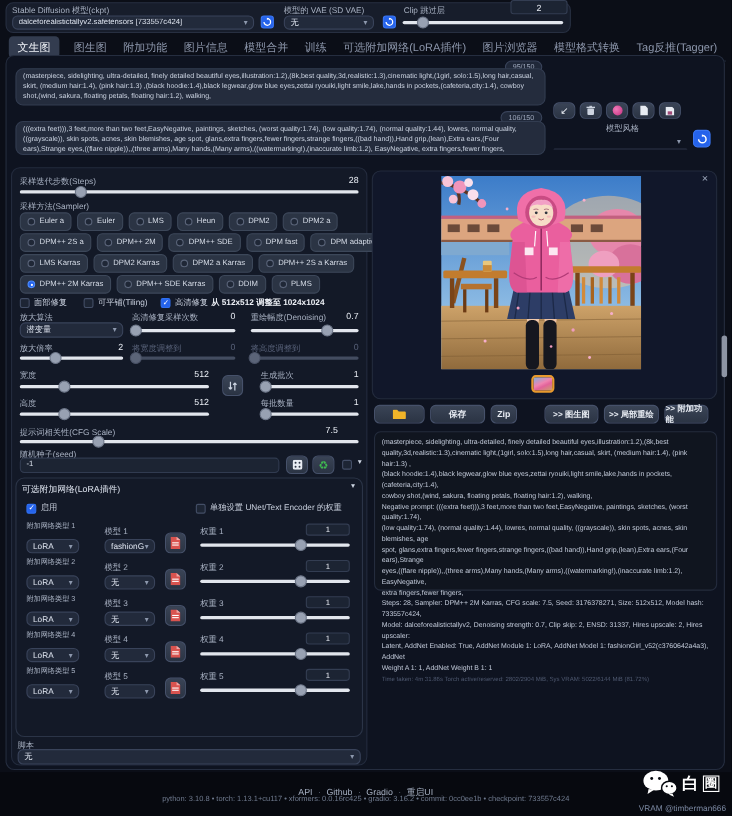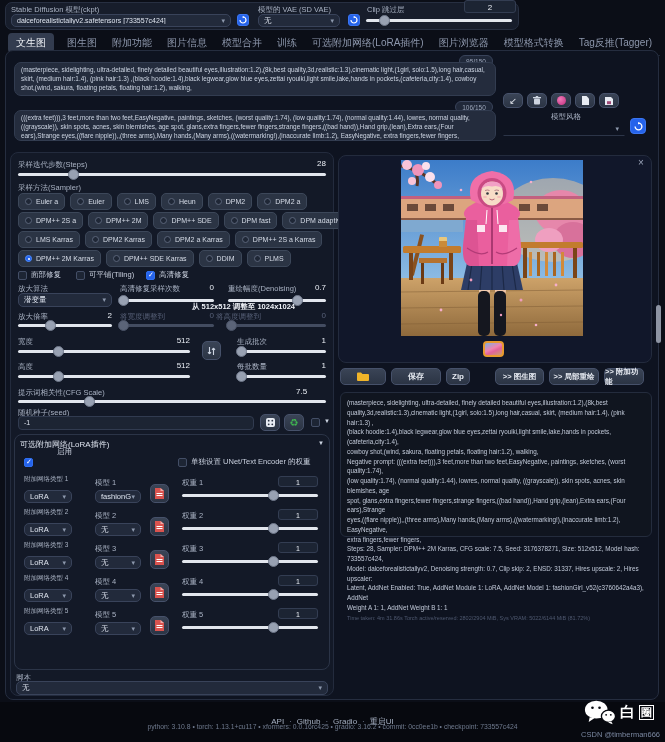--- a/index.html
+++ b/index.html
@@ -223,21 +223,21 @@
         <span>PLMS</span>
       </span>
   </div>
 
   <div class="cb" style="left:18px;top:271px;"></div>
   <div class="cblbl" style="left:31px;top:270px;">面部修复</div>
   <div class="cb" style="left:76px;top:271px;"></div>
   <div class="cblbl" style="left:89px;top:270px;">可平铺(Tiling)</div>
   <div class="cb on" style="left:146px;top:271px;"></div>
   <div class="cblbl" style="left:159px;top:270px;">高清修复</div>
-  <div class="cblbl" style="left:192px;top:270px;color:#eef1f7;font-weight:bold;margin-top:32px;">从 512x512 调整至 1024x1024</div>
+  <div class="cblbl" style="left:192px;top:270px;color:#eef1f7;font-weight:bold;">从 512x512 调整至 1024x1024</div>
 
   <div class="lbl" style="left:18px;top:284px;">放大算法</div>
   <div class="dd" style="left:18px;top:293px;width:94px;height:14px;">
     <span class="txt">潜变量</span>
     <span class="chev">▾</span>
   </div>
   <div class="lbl" style="left:120px;top:284px;">高清修复采样次数</div>
   <div class="val" style="left:196px;top:283px;width:18px;text-align:right;">0</div>
   <div class="slider" style="left:120px;top:299px;width:94px;">
       <i style="left:3%;"></i>
@@ -251,21 +251,21 @@
   <div class="lbl" style="left:18px;top:312px;">放大倍率</div>
   <div class="val" style="left:92px;top:311px;width:20px;text-align:right;">2</div>
   <div class="slider" style="left:18px;top:324px;width:94px;">
       <i style="left:34%;"></i>
     </div>
   <div class="lbl dim" style="left:120px;top:312px;">将宽度调整到</div>
   <div class="val dim" style="left:196px;top:311px;width:18px;text-align:right;">0</div>
   <div class="slider off" style="left:120px;top:324px;width:94px;">
       <i style="left:3%;"></i>
     </div>
-  <div class="lbl dim" style="left:216px;top:312px;">将高度调整到</div>
+  <div class="lbl dim" style="left:228px;top:312px;">将高度调整到</div>
   <div class="val dim" style="left:306px;top:311px;width:20px;text-align:right;">0</div>
   <div class="slider off" style="left:228px;top:324px;width:98px;">
       <i style="left:3%;"></i>
     </div>
 
   <div class="lbl" style="left:18px;top:337px;">宽度</div>
   <div class="val" style="left:160px;top:336px;width:30px;text-align:right;">512</div>
   <div class="slider" style="left:18px;top:350px;width:172px;">
       <i style="left:23%;"></i>
     </div>
@@ -311,21 +311,21 @@
   <div class="btn" style="left:284px;top:414px;width:20px;height:17px;">
     <span style="color:#3fb950;font-size:10px;font-weight:normal;">♻</span>
   </div>
   <div class="cb" style="left:311px;top:418px;"></div>
   <div class="arrow" style="left:324px;top:418px;">▼</div>
 
   <div class="abs" style="left:14px;top:434px;width:316px;height:236px;border:1px solid #2b3447;border-radius:8px;box-sizing:border-box;"></div>
   <div class="abs" style="left:20px;top:439px;font-size:8px;color:#dde3ee;">可选附加网络(LoRA插件)</div>
   <div class="arrow" style="left:318px;top:440px;">▼</div>
   <div class="cb on" style="left:24px;top:458px;"></div>
-  <div class="cblbl" style="left:37px;top:447px;margin-left:20px;">启用</div>
+  <div class="cblbl" style="left:37px;top:457px;">启用</div>
   <div class="cb" style="left:178px;top:458px;"></div>
   <div class="cblbl" style="left:191px;top:457px;">单独设置 UNet/Text Encoder 的权重</div>
 
   <div class="lbl" style="left:24px;top:475px;width:50px;white-space:normal;font-size:6.5px;line-height:1.2;">附加网络类型 1</div>
   <div class="dd" style="left:24px;top:490px;width:48px;height:13px;">
       <span class="txt">LoRA</span>
       <span class="chev">▾</span>
     </div>
   <div class="lbl" style="left:95px;top:478px;">模型 1</div>
   <div class="dd" style="left:95px;top:490px;width:46px;height:13px;">
@@ -591,15 +591,15 @@
       <circle cx="9" cy="8" r="1.4" fill="#07090f"></circle>
         <circle cx="16.5" cy="8" r="1.4" fill="#07090f"></circle>
       <ellipse cx="26" cy="17" rx="7.5" ry="6.5" fill="#fff" stroke="#07090f" stroke-width="1.4"></ellipse>
       <path d="M29 22.5 L30.5 25.5 L25.5 23.5 Z" fill="#fff"></path>
       <circle cx="23.5" cy="15.5" r="1" fill="#07090f"></circle>
         <circle cx="28.5" cy="15.5" r="1" fill="#07090f"></circle>
     </svg>
     <span style="color:#fff;font-size:15px;font-weight:bold;">白</span>
     <span style="color:#fff;font-size:11px;font-weight:bold;border:1.5px solid #fff;padding:0 1px;line-height:13px;display:inline-block;">圈</span>
   </div>
-  <div class="abs" style="left:460px;top:730px;width:200px;text-align:right;font-size:7.5px;color:#7a87a0;">CSDN @timberman666</div>
+  <div class="abs" style="left:460px;top:730px;width:200px;text-align:right;font-size:7.5px;color:#7a87a0;">VRAM @timberman666</div>
 
 </div>
 
 </body></html>

